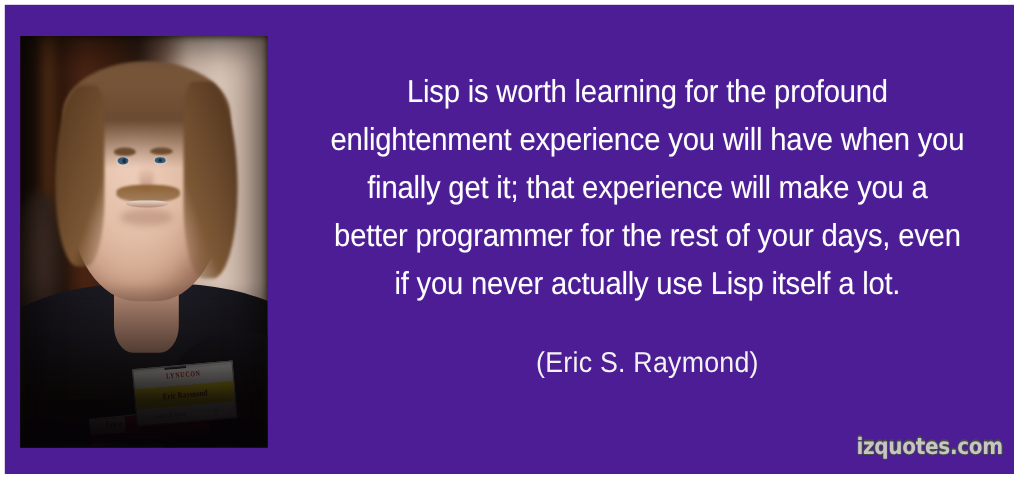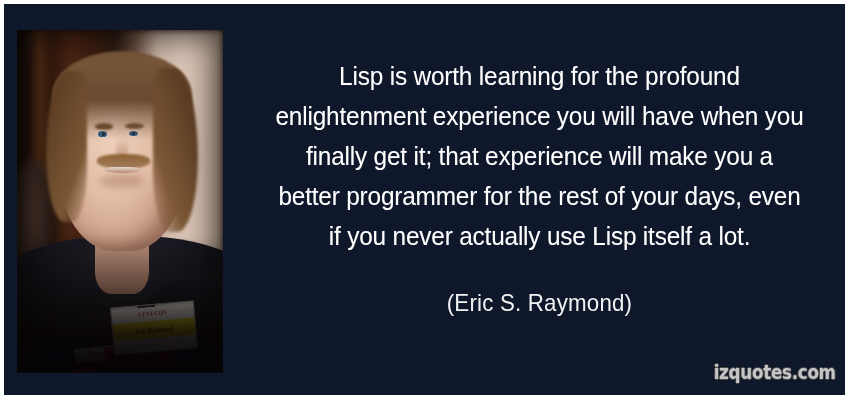--- a/index.html
+++ b/index.html
@@ -23,21 +23,21 @@
     box-sizing: border-box;
     background: #ffffff;
     padding: 4px 5px 5px 4px;
   }
 
   
   .canvas {
     position: relative;
     width: 100%;
     height: 100%;
-    background: #0f172a;
+    background: #4c1d95;
     overflow: hidden;
   }
 
   
   .photo-frame {
     position: absolute;
     left: 13px;
     top: 26px;
     width: 206px;
     height: 343px;

